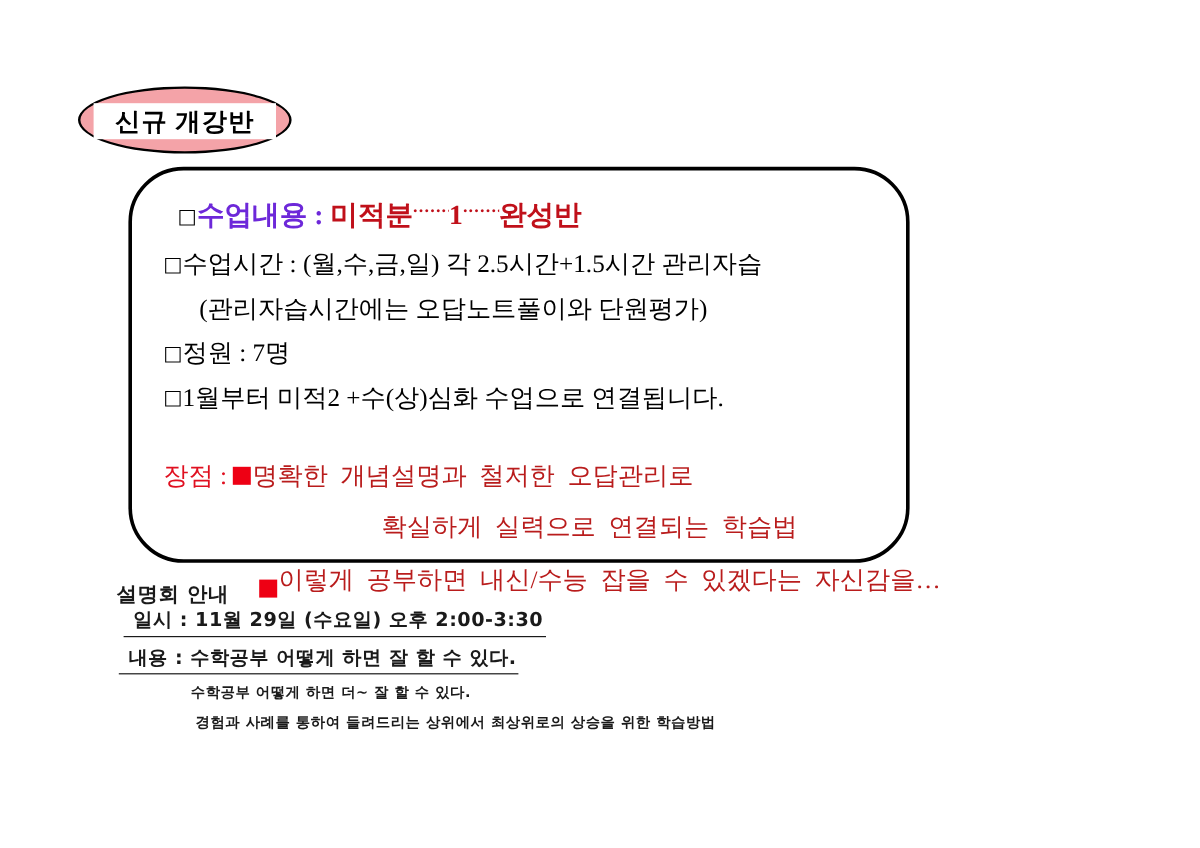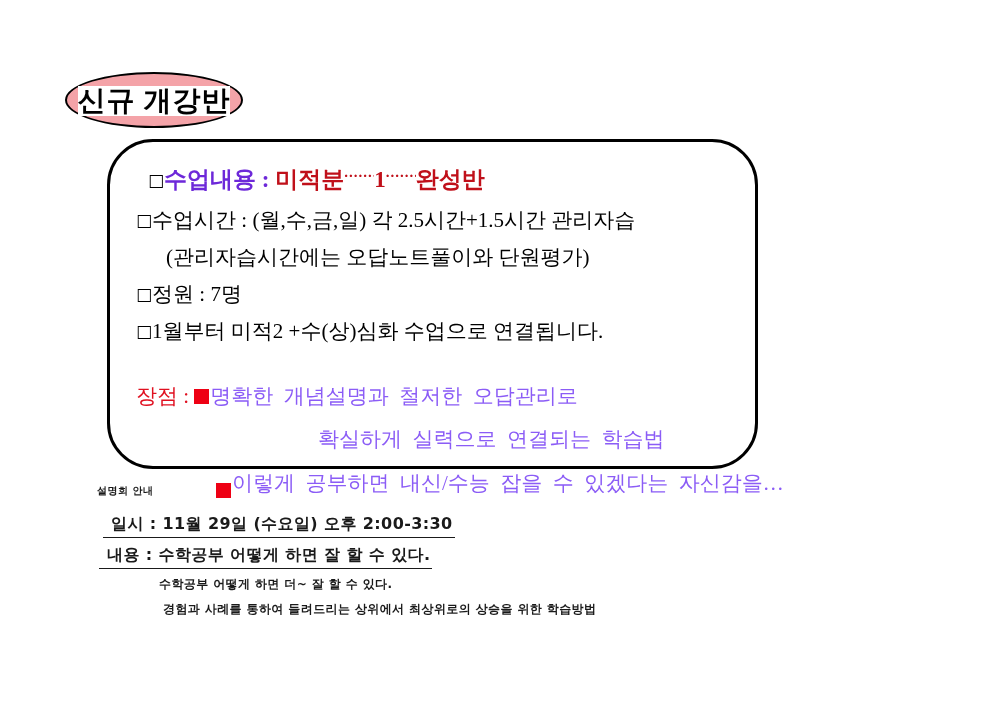--- a/index.html
+++ b/index.html
@@ -39,21 +39,21 @@
     width: 152px;
     height: 30px;
     background: #ffffff;
     display: flex;
     align-items: center;
     justify-content: center;
   }
   #badge-text {
     font-family: "Liberation Serif", "DejaVu Serif", serif;
     font-weight: bold;
-    font-size: 28px;
+    font-size: 21px;
     color: #000000;
     letter-spacing: 1px;
     white-space: nowrap;
     line-height: 1;
   }
 
   
   #panel {
     position: absolute;
     left: 107px;
@@ -145,21 +145,21 @@
     display: inline-block;
     width: 15px;
     height: 15px;
     background: #EE0014;
     position: relative;
     top: 1px;
     margin-right: 1px;
     flex: none;
   }
   .navy {
-    color: #8b5cf6;
+    color: #b91c1c;
     font-size: 21px;
     white-space: pre;
   }
   #benefit-row2 {
     padding-left: 182px;
     margin-bottom: 16px;
   }
   #benefit-row3 {
     padding-left: 80px;
     display: flex;
@@ -170,23 +170,23 @@
   #notice {
     position: absolute;
     left: 97px;
     top: 484px;
     width: 800px;
     font-family: "DejaVu Sans", "Liberation Sans", sans-serif;
     color: #1A1A1A;
     font-weight: bold;
   }
   #notice-title {
-    font-size: 10px;
+    font-size: 17px;
     letter-spacing: 0.5px;
-    margin-bottom: 16px;
+    margin-bottom: 0;
     white-space: nowrap;
   }
   .u-line {
     font-size: 16px;
     letter-spacing: 0.4px;
     white-space: nowrap;
     display: inline-block;
     border-bottom: 1px solid #1A1A1A;
     padding: 0 2px 2px 8px;
     margin-bottom: 7px;

